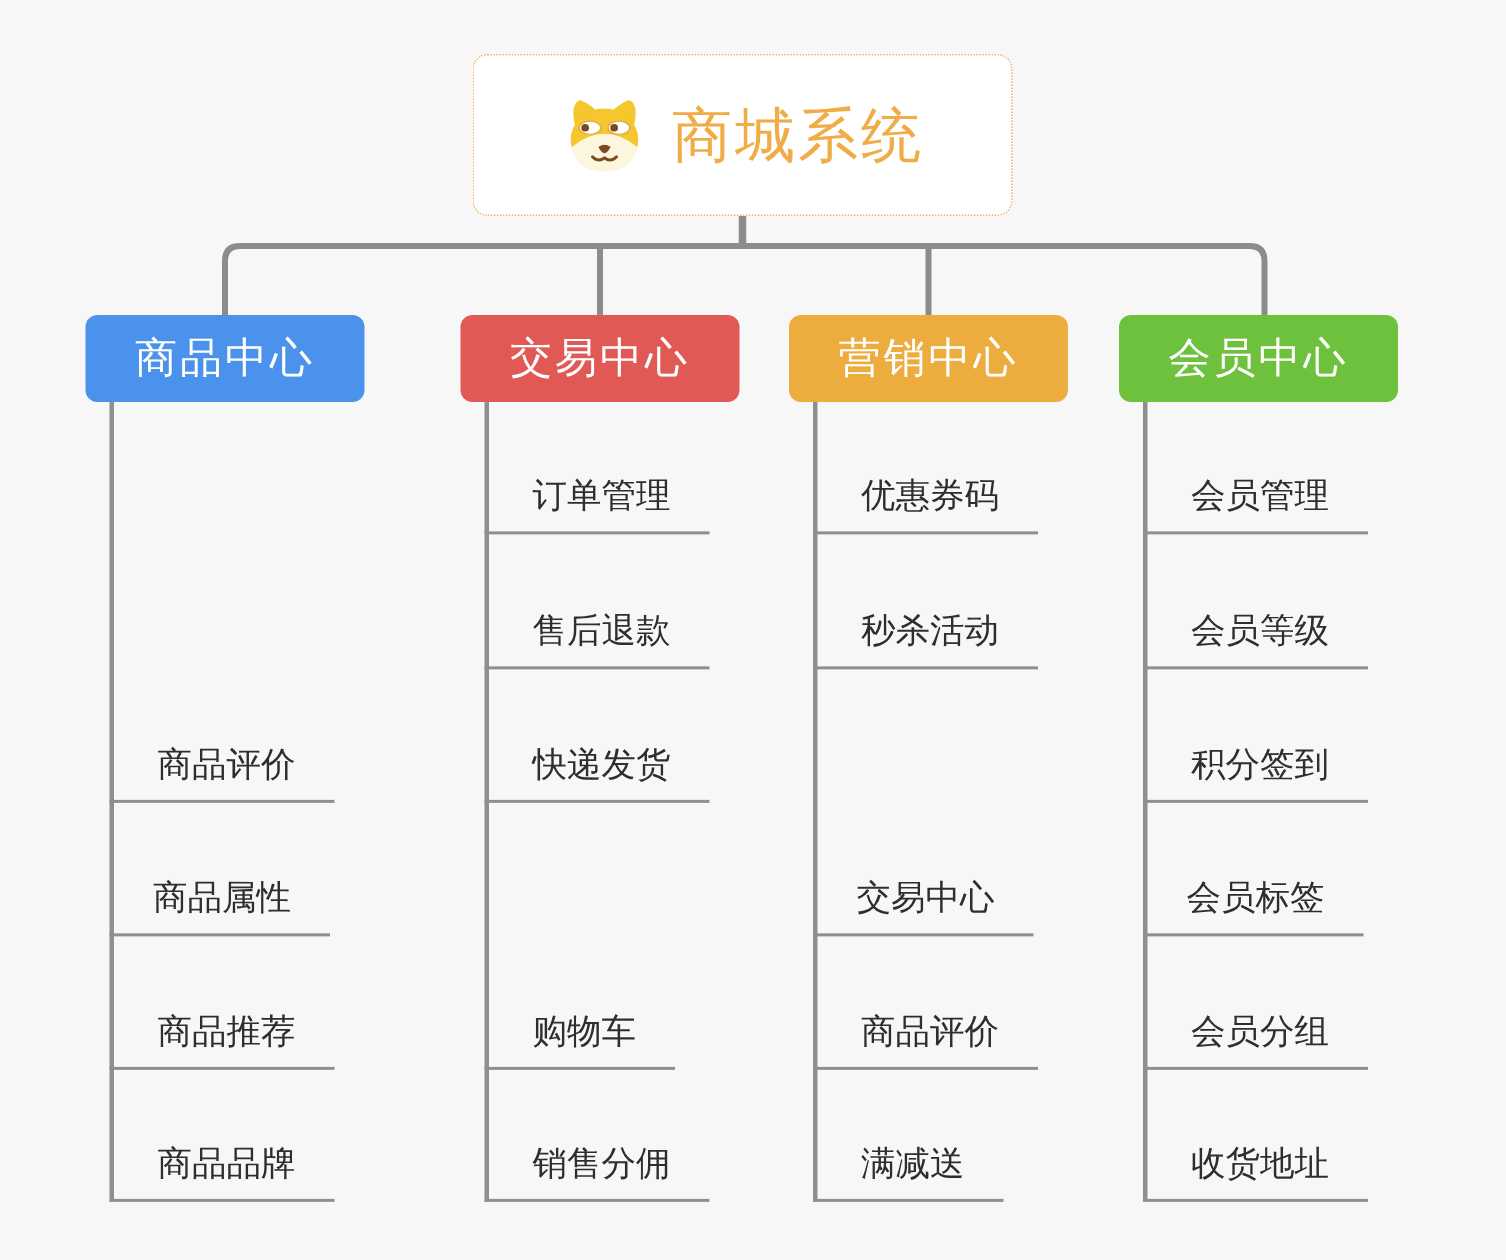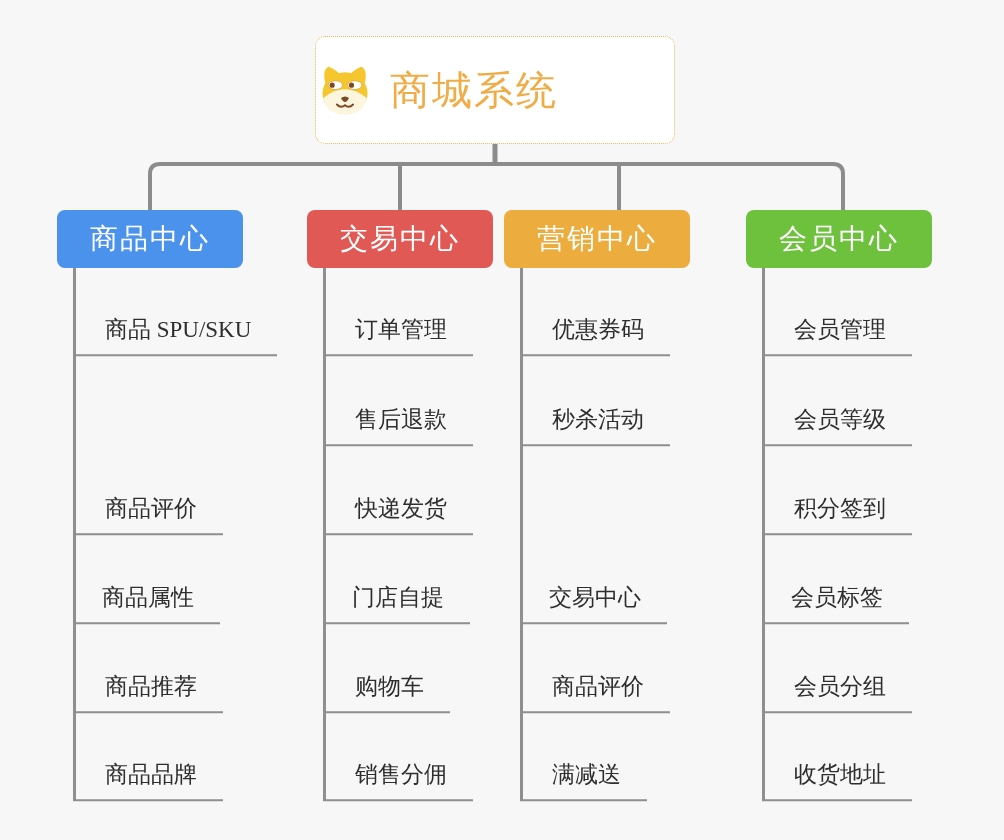--- a/index.html
+++ b/index.html
@@ -9,28 +9,28 @@
     font-family:"Liberation Sans","DejaVu Sans",sans-serif;
     overflow:hidden;position:relative;
   }
   .canvas{position:absolute;inset:0;}
   .connectors{position:absolute;left:0;top:0;width:1004px;height:840px;pointer-events:none;}
 
   
   .root-node{
     position:absolute;left:315px;top:36px;width:360px;height:108px;
     background:#FFFFFF;border:1px dotted #EFB257;border-radius:10px;
-    display:flex;align-items:center;gap:16px;
+    display:flex;align-items:center;justify-content:center;gap:16px;
     box-sizing:border-box;
   }
   .doge{width:58px;height:54px;display:inline-flex;}
   .root-title{font-size:40px;letter-spacing:2px;font-weight:500;}
 
   
-  .col{position:absolute;top:210px;width:260px;height:610px;font-family:Liberation Serif, serif;}
+  .col{position:absolute;top:210px;width:260px;height:610px;}
   .hdr{
     width:186px;height:58px;border-radius:8px;
     color:#FFFFFF;font-size:28px;letter-spacing:2px;
     display:flex;align-items:center;justify-content:center;
     box-sizing:border-box;
   }
   .spine{position:absolute;left:16px;top:58px;width:3px;height:533px;background:#8F8F8F;}
   .item{
     position:absolute;left:16px;transform:translateY(-100%);
     white-space:nowrap;font-size:23px;color:#2E2E2E;
@@ -66,39 +66,37 @@
         <path d="M31 42 Q36 38 41 42 Q38.5 47 36 47 Q33.5 47 31 42 Z" fill="#7C4A21"></path>
         <path d="M26 50 Q31 55 36 51 Q41 55 46 50" stroke="#7C4A21" stroke-width="2.4" fill="none" stroke-linecap="round"></path>
       </svg>
     </span>
     <span class="root-title" style="color: rgb(240, 172, 70);">商城系统</span>
   </div>
 
   <div class="col" style="left:57px">
     <div class="hdr" style="background-color: rgb(75, 146, 236);">商品中心</div>
     <div class="spine"></div>
-    <div class="item i1">商品 SPU/SKU</div>
     <div class="item i3">商品评价</div>
     <div class="item i4">商品属性</div>
     <div class="item i5">商品推荐</div>
     <div class="item i6">商品品牌</div>
   </div>
 
   <div class="col" style="left:307px">
     <div class="hdr" style="background-color: rgb(225, 89, 85);">交易中心</div>
     <div class="spine"></div>
     <div class="item i1">订单管理</div>
     <div class="item i2">售后退款</div>
     <div class="item i3">快递发货</div>
-    <div class="item i4">门店自提</div>
     <div class="item i5">购物车</div>
     <div class="item i6">销售分佣</div>
   </div>
 
-  <div class="col" style="left:504px">
+  <div class="col" style="left:526px">
     <div class="hdr" style="background-color: rgb(236, 172, 62);">营销中心</div>
     <div class="spine"></div>
     <div class="item i1">优惠券码</div>
     <div class="item i2">秒杀活动</div>
     <div class="item i4">交易中心</div>
     <div class="item i5">商品评价</div>
     <div class="item i6">满减送</div>
   </div>
 
   <div class="col" style="left:746px">

